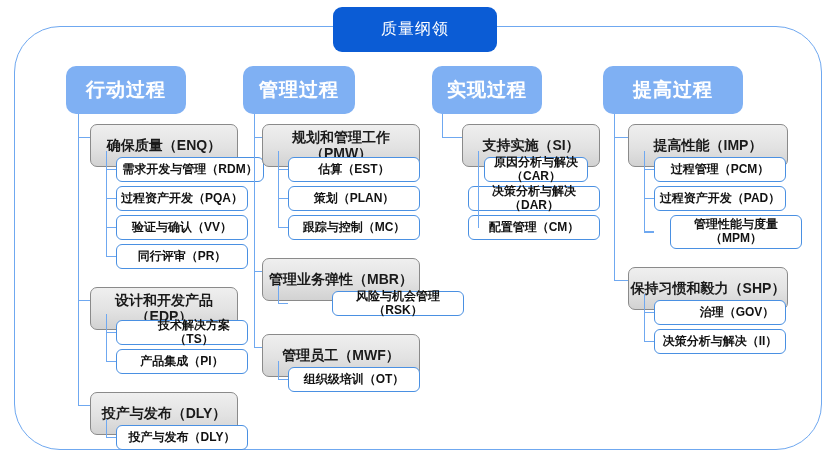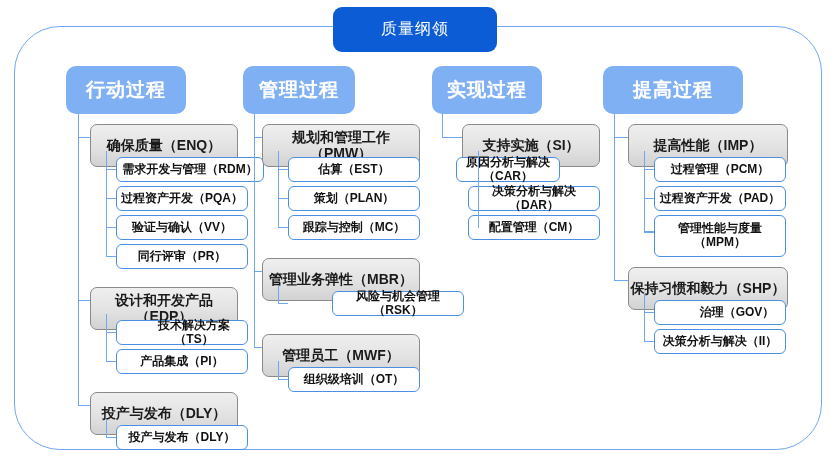--- a/index.html
+++ b/index.html
@@ -96,21 +96,22 @@
     font-size: 12px;
     font-weight: bold;
     display: flex;
     align-items: center;
     justify-content: center;
     box-sizing: border-box;
     text-align: center;
     line-height: 1.15;
   }
   .leaf-box.two-line {
-    height: 42px;
+    height: 34px;
+    margin-left: 16px;
   }
 
   
   .conn {
     position: absolute;
     background: #6FA8F0;
   }
   .conn.v { width: 1.4px; }
   .conn.h { height: 1.4px; }
 </style>
@@ -166,21 +167,21 @@
       <div class="conn v" style="left: 278px; top: 285px; height: 18.5px;"></div>
       <div class="group-box" style="left: 262px; top: 334px; width: 158px;">管理员工（MWF）</div>
       <div class="conn h" style="left: 254px; top: 346.8px; width: 8px;"></div>
       <div class="leaf-box" style="left: 288px; top: 367px; width: 132px;">组织级培训（OT）</div>
       <div class="conn h" style="left: 278px; top: 378.8px; width: 10px;"></div>
       <div class="conn v" style="left: 278px; top: 361px; height: 18.5px;"></div>
       <div class="conn v" style="left: 254px; top: 114px; height: 233.5px;"></div>
       <div class="col-header" style="left: 432px; top: 66px; width: 110px;">实现过程</div>
       <div class="group-box" style="left: 462px; top: 124px; width: 138px;">支持实施（SI）</div>
       <div class="conn h" style="left: 442px; top: 136.8px; width: 20px;"></div>
-      <div class="leaf-box" style="left: 456px; top: 157px; width: 104px;">原因分析与解决（CAR）</div>
+      <div class="leaf-box" style="left: 484px; top: 157px; width: 104px;">原因分析与解决（CAR）</div>
       <div class="conn h" style="left: 478px; top: 168.8px;"></div>
       <div class="leaf-box" style="left: 468px; top: 186px; width: 132px;">决策分析与解决（DAR）</div>
       <div class="conn h" style="left: 478px; top: 197.8px;"></div>
       <div class="leaf-box" style="left: 468px; top: 215px; width: 132px;">配置管理（CM）</div>
       <div class="conn h" style="left: 478px; top: 226.8px;"></div>
       <div class="conn v" style="left: 478px; top: 151px; height: 76.5px;"></div>
       <div class="conn v" style="left: 442px; top: 114px; height: 23.5px;"></div>
       <div class="col-header" style="left: 603px; top: 66px; width: 140px;">提高过程</div>
       <div class="group-box" style="left: 628px; top: 124px; width: 160px;">提高性能（IMP）</div>
       <div class="conn h" style="left: 614px; top: 136.8px; width: 14px;"></div>

